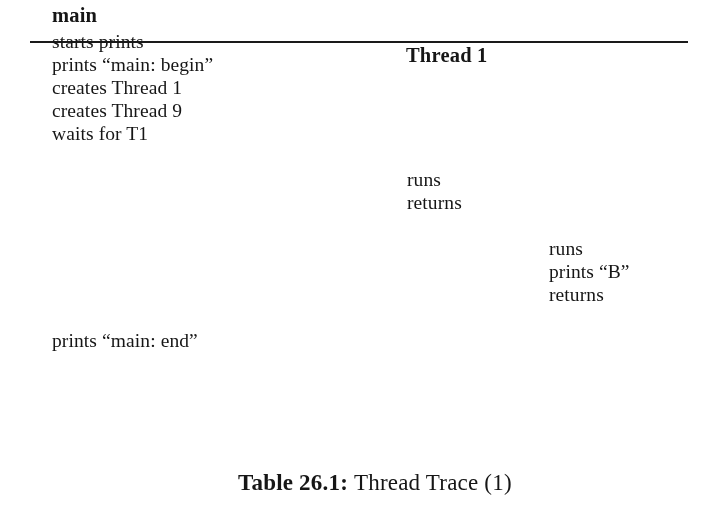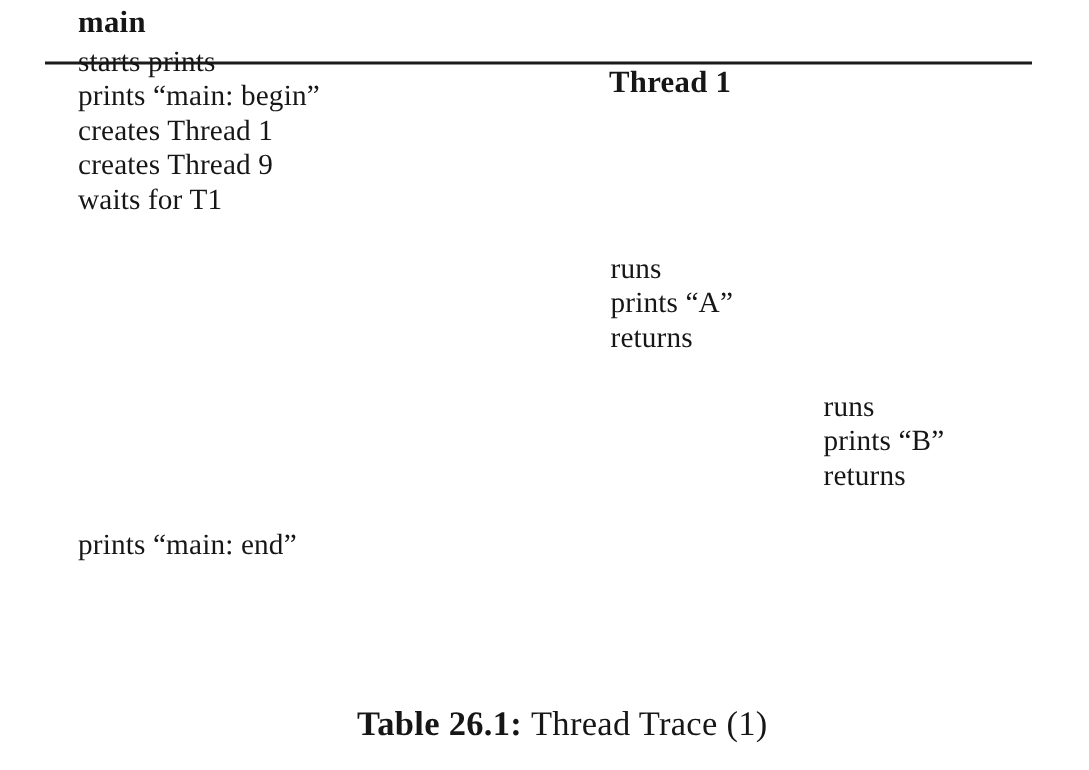--- a/index.html
+++ b/index.html
@@ -120,23 +120,20 @@
           <div class="cell col-main">creates Thread 9</div>
         </div>
         <div class="trace-row">
           <div class="cell col-main">waits for T1</div>
         </div>
         <div class="trace-row"></div>
         <div class="trace-row">
           <div class="cell col-t1">runs</div>
         </div>
         <div class="trace-row">
-          <div class="cell col-t1">prints “A”</div>
-        </div>
-        <div class="trace-row">
           <div class="cell col-t1">returns</div>
         </div>
         <div class="trace-row"></div>
         <div class="trace-row">
           <div class="cell col-t2">runs</div>
         </div>
         <div class="trace-row">
           <div class="cell col-t2">prints “B”</div>
         </div>
         <div class="trace-row">

